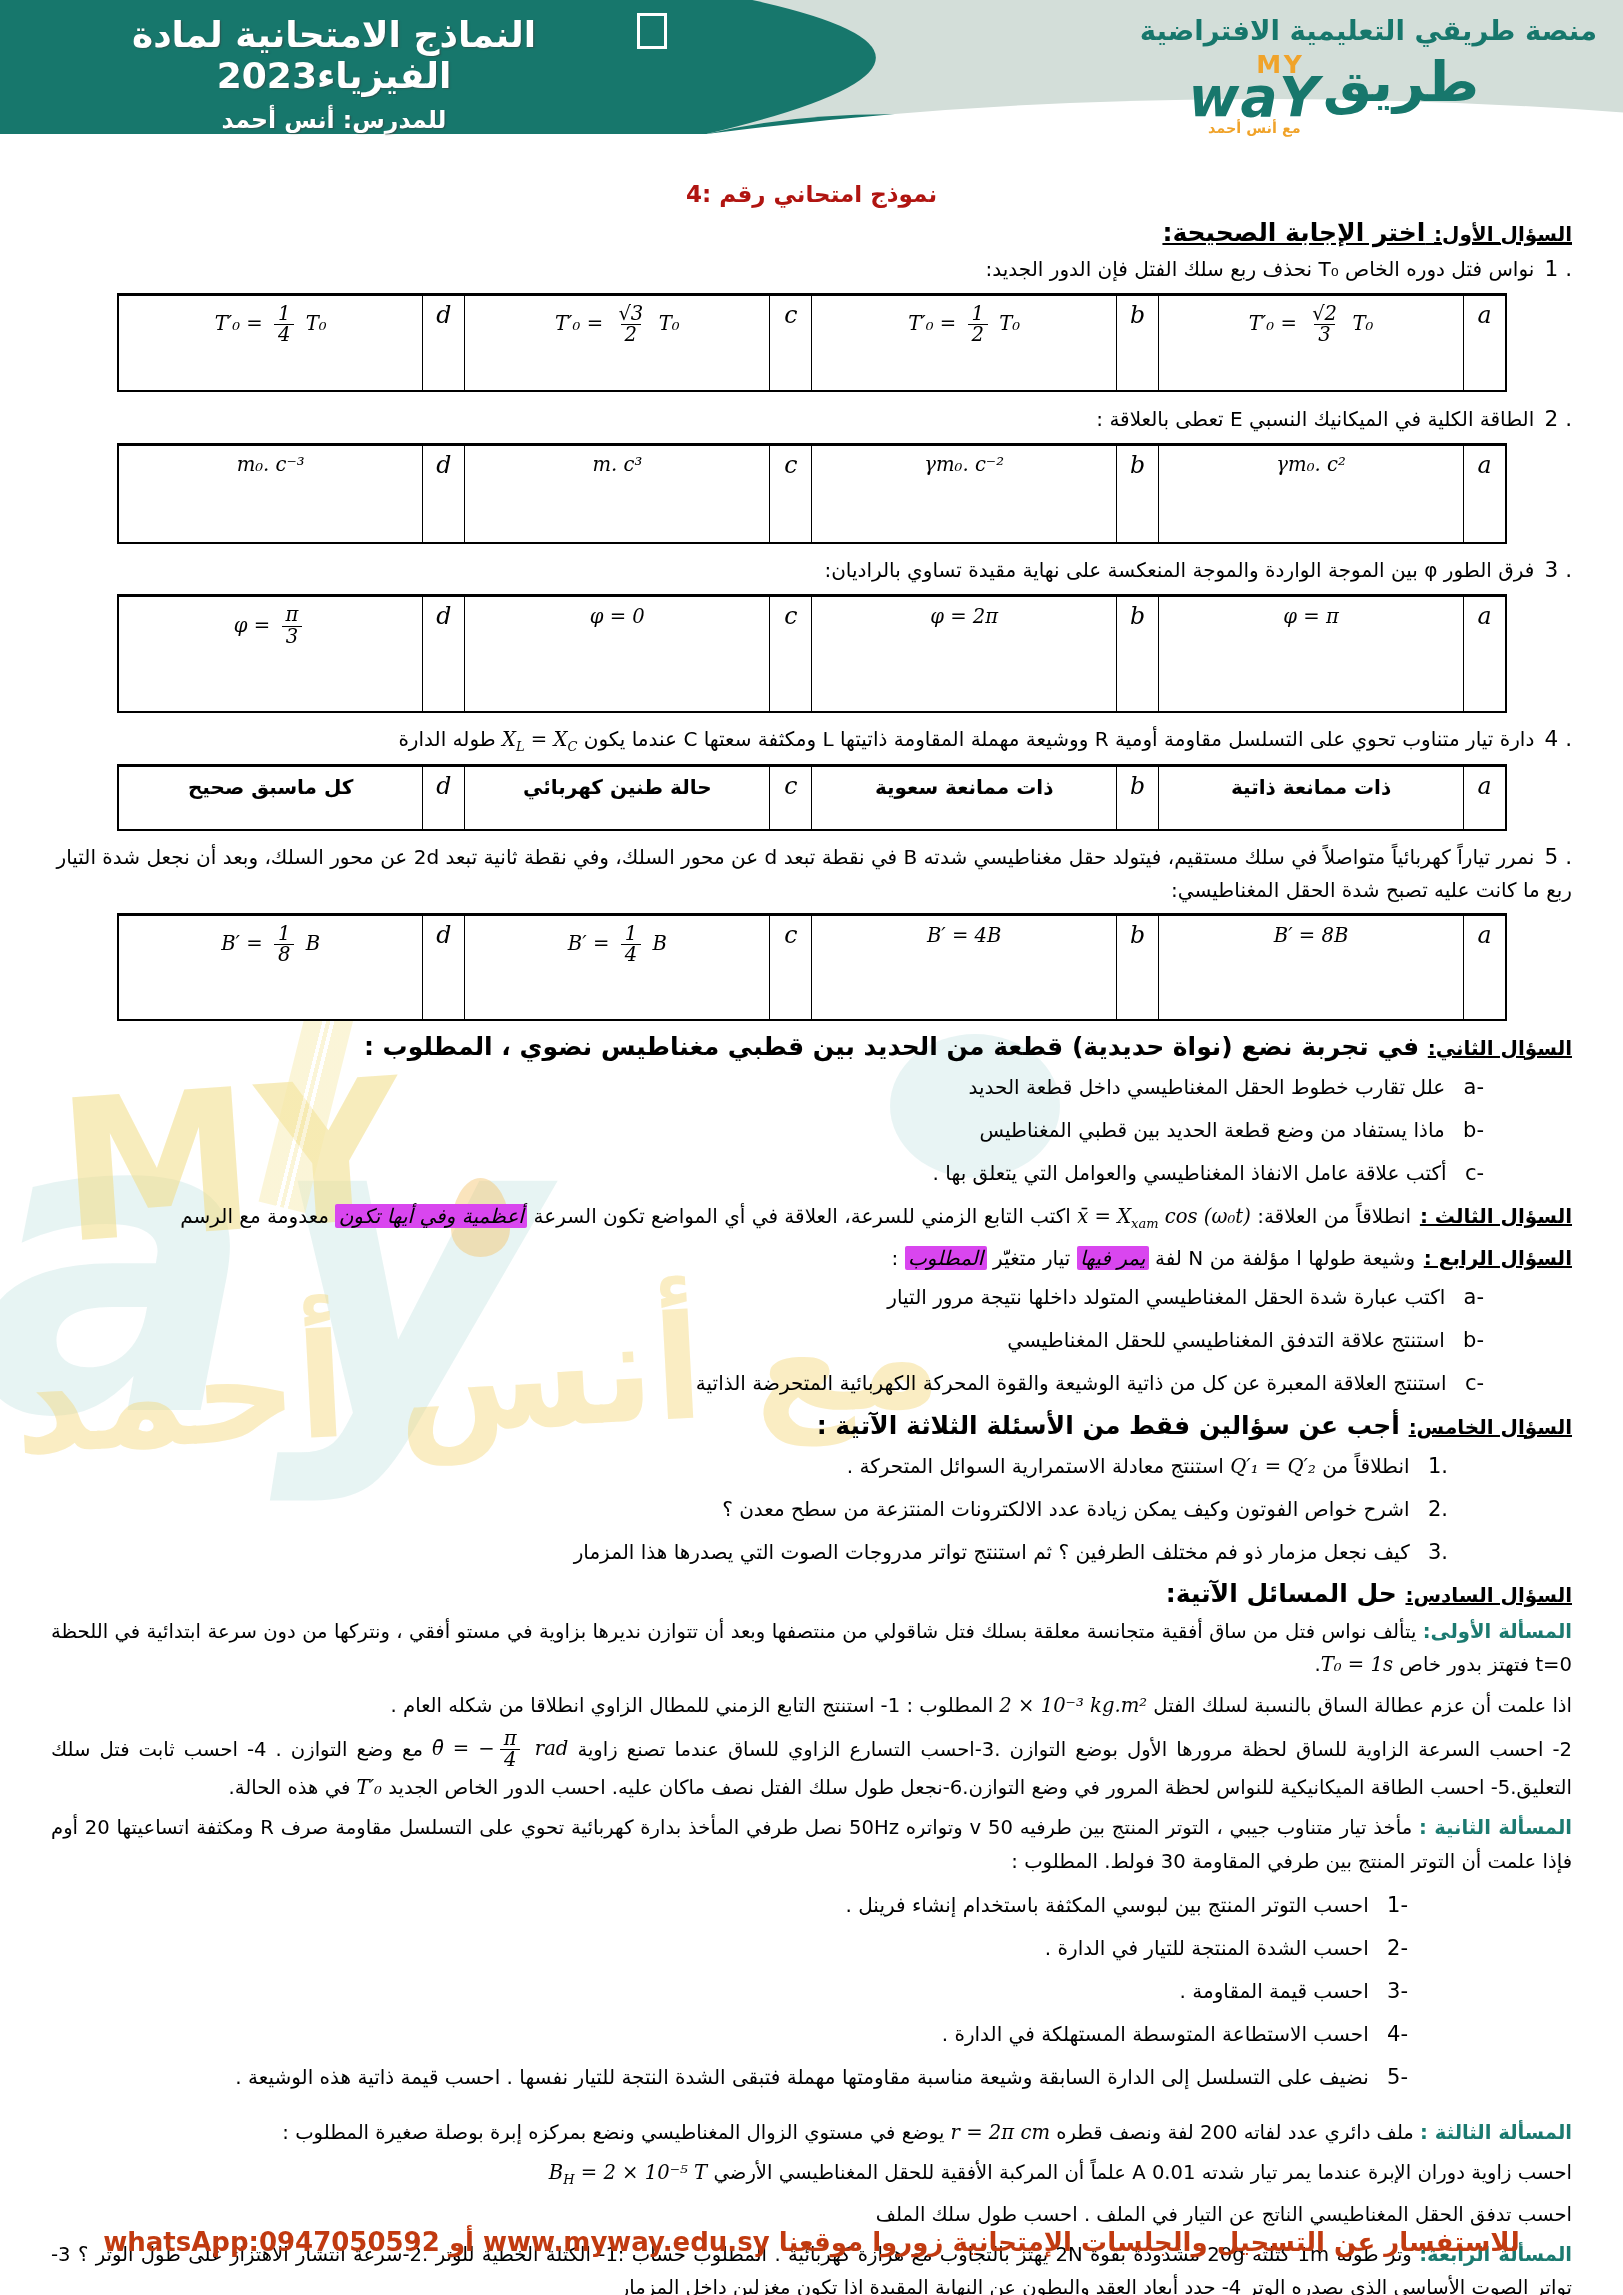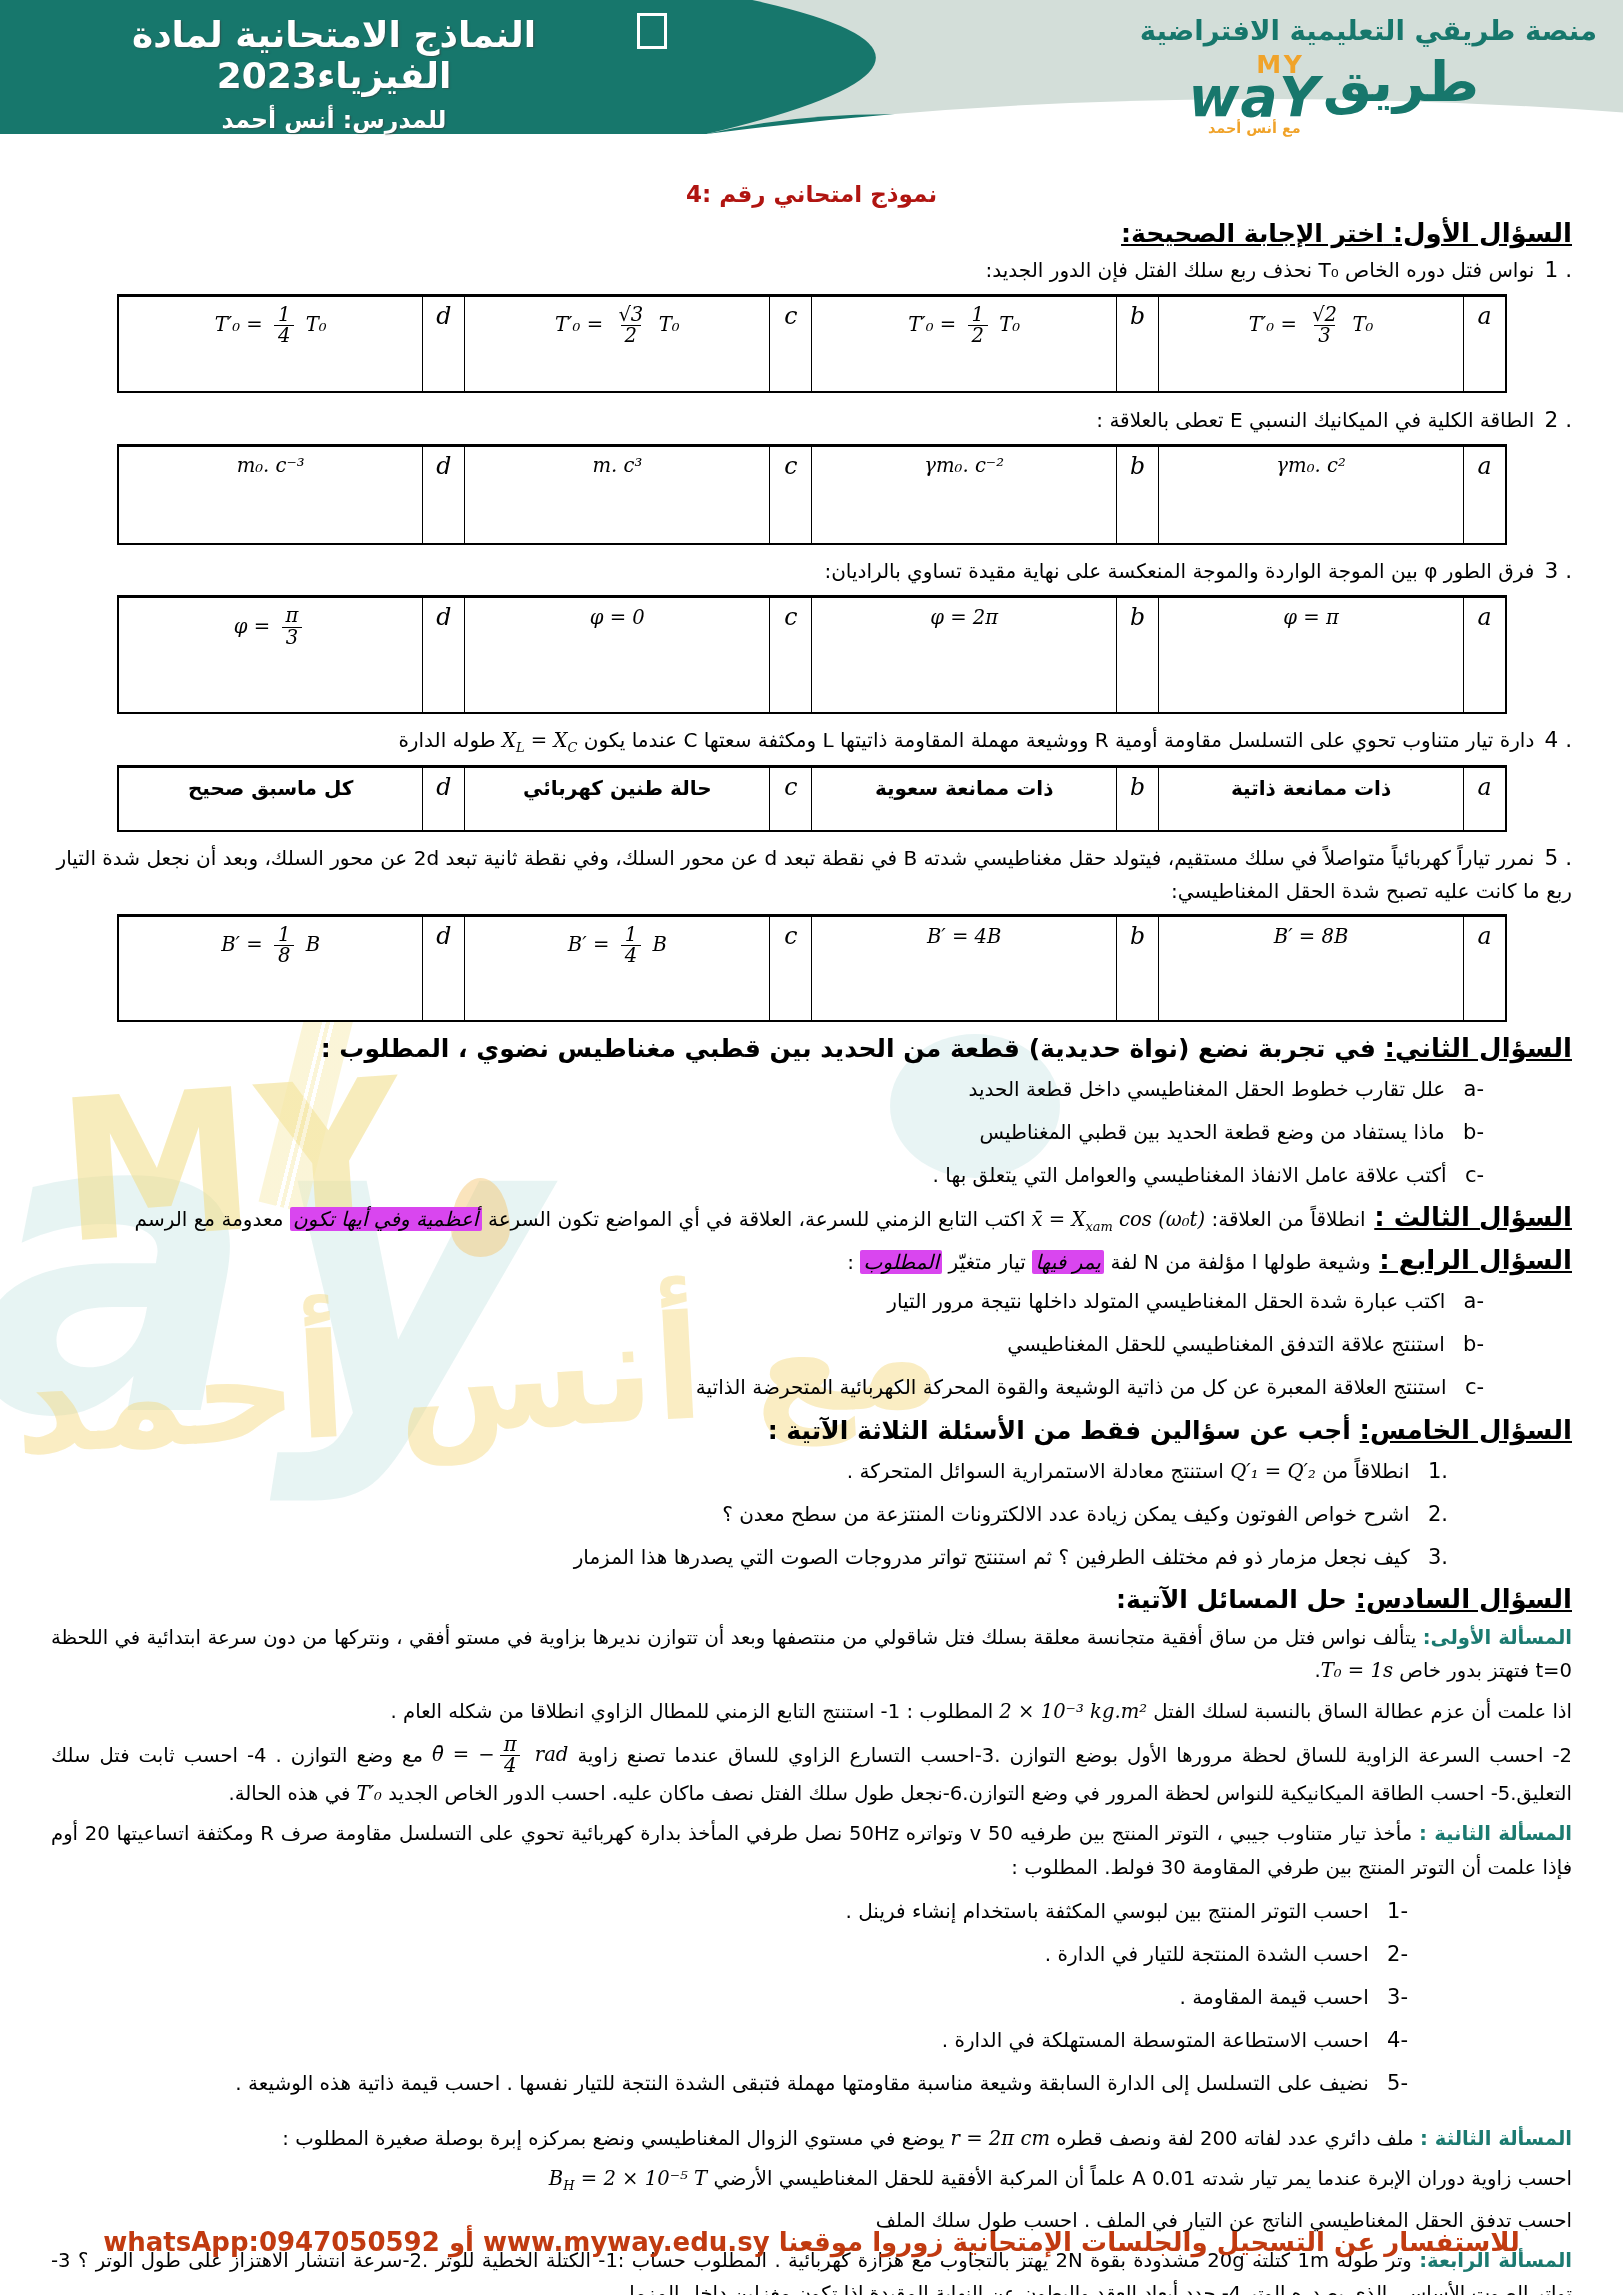--- a/index.html
+++ b/index.html
@@ -33,21 +33,21 @@
   .logo{position:absolute;right:144px;top:55px;display:flex;align-items:flex-start;gap:2.6px;z-index:3;}
   .logo-ar{color:#17776c;font-size:55px;font-weight:bold;line-height:1;}
   .logo-en{display:inline-flex;flex-direction:column;align-items:center;line-height:.8;}
   .logo-my{color:#f0a32a;font-weight:bold;font-size:25px;letter-spacing:2.6px;align-self:flex-start;margin-right:15.7px;}
   .logo-way{color:#17776c;font-weight:bold;font-size:55px;font-style:italic;letter-spacing:1.3px;}
   .logo-tag{color:#f0a32a;font-size:14.4px;font-weight:bold;margin-top:3.9px;}
   
   .content{position:relative;z-index:1;padding:19.6px 51px 0;}
   .model-title{color:#b01511;font-size:23px;font-weight:bold;text-align:center;margin:27.5px 0 5.2px;}
   .sec{font-size:25px;font-weight:bold;margin:10.5px 0 2.6px;}
-  .sec .lbl{font-size:26px;text-decoration:underline;}
+  .sec .lbl{font-size:20px;text-decoration:underline;}
   .sec1 .u{text-decoration:underline;}
   .qline{font-size:20px;line-height:1.6;margin:5.2px 0 0;}
   .qnum{direction:ltr;unicode-bidi:embed;display:inline-block;margin-left:3.9px;font-size:21.6px;}
   .math{direction:ltr;unicode-bidi:isolate;font-family:"DejaVu Serif",serif;font-style:italic;font-size:19.6px;}
   .math sub{font-size:13px;}
   .hl{background:#d946ef;padding:0 3.3px;border-radius:2px;font-style:italic;}
   
   table.opts{width:calc(100% - 131px);margin:6.5px 65px 9.2px;border-collapse:collapse;
              border:2px solid #000;border-top:3.3px solid #000;border-bottom:2.6px solid #000;
              table-layout:fixed;direction:rtl;background:#fff;}

